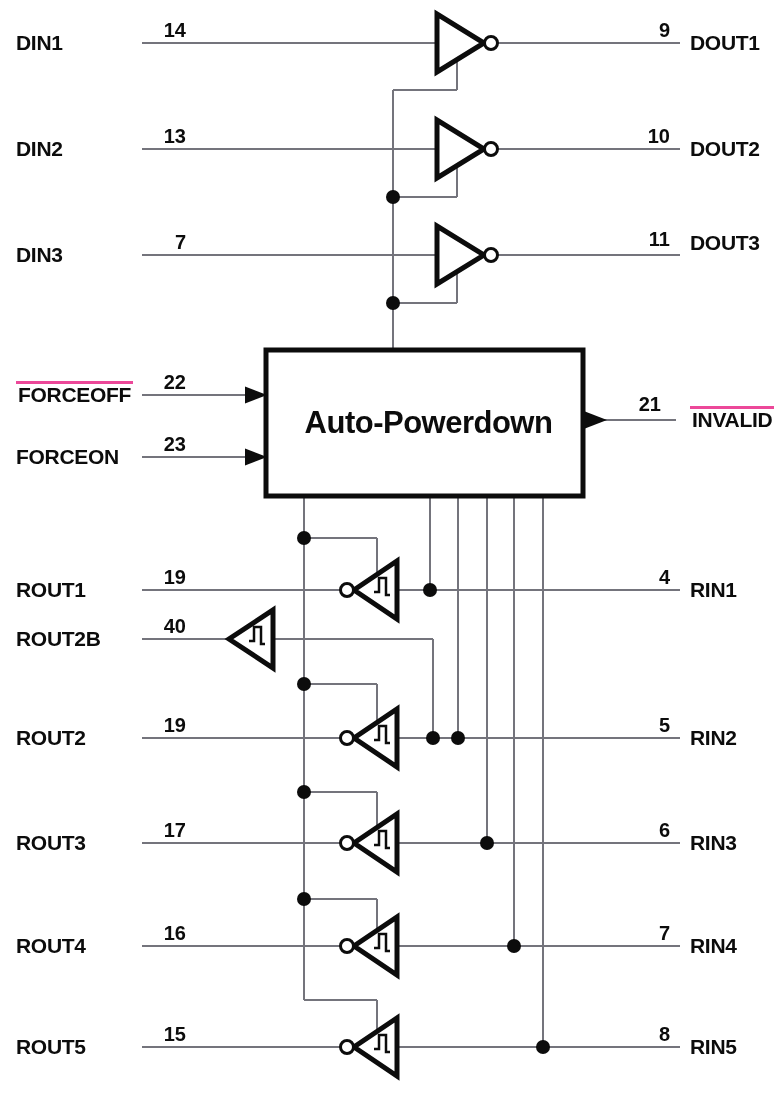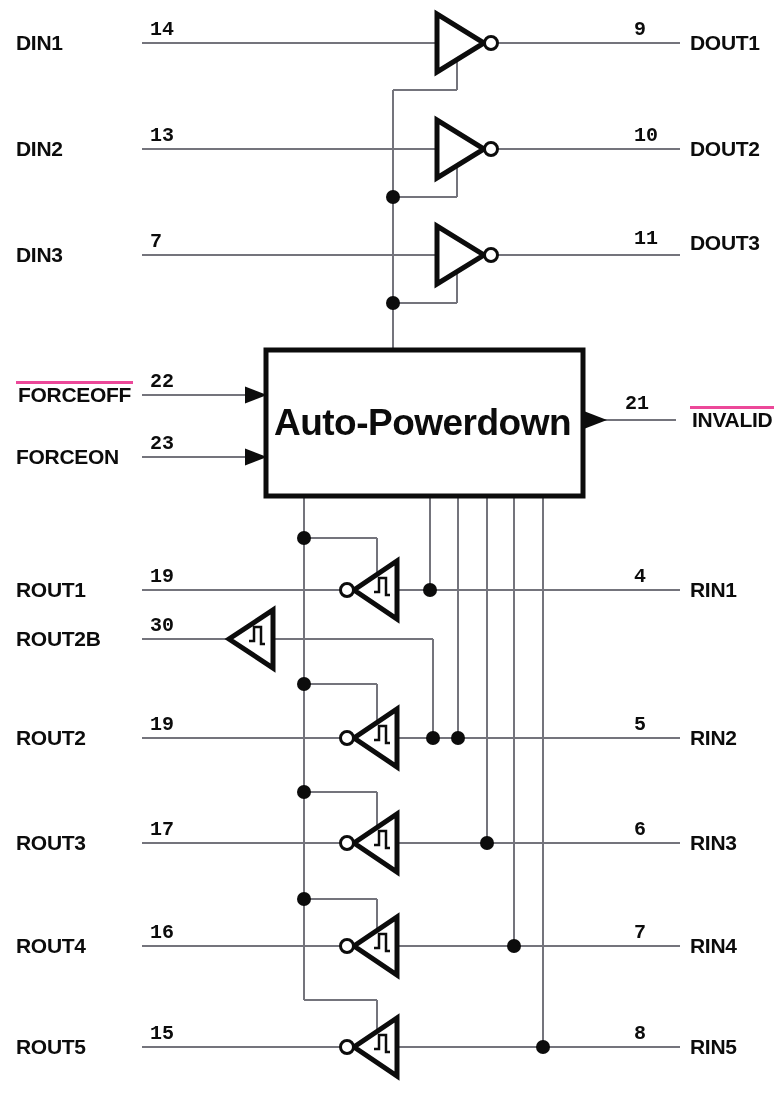--- a/index.html
+++ b/index.html
@@ -8,30 +8,30 @@
     font-family:"Liberation Sans", sans-serif;color:#0c0c0c;
   }
   #wires{position:absolute;left:0;top:0;}
   .lbl{
     position:absolute;height:22px;line-height:22px;
     font-size:21px;font-weight:bold;letter-spacing:-0.3px;white-space:nowrap;
   }
   .left{left:16px;width:132px;text-align:left;}
   .right{left:690px;width:92px;text-align:left;}
   .pin{
-    position:absolute;width:36px;height:22px;line-height:22px;text-align:left;
-    font-size:20px;font-weight:bold;font-family:Liberation Mono, monospace;
+    position:absolute;width:36px;height:22px;line-height:22px;text-align:right;
+    font-size:20px;font-weight:bold;
   }
   .pl{left:150px;}
   .pr{left:634px;}
   .ovl{display:inline-block;border-top:3px solid #ec4899;padding:1px 2px 0 2px;line-height:20px;}
   #apd-label{
-    position:absolute;left:264px;top:350px;width:317px;height:146px;
+    position:absolute;left:270px;top:350px;width:317px;height:146px;
     display:flex;align-items:center;justify-content:center;
-    font-size:37px;font-weight:bold;letter-spacing:-0.5px;
+    font-size:31px;font-weight:bold;letter-spacing:-0.5px;
   }
   .wire{stroke:#74747c;stroke-width:2;fill:none;}
   .shape{stroke:#0c0c0c;stroke-width:5;fill:#ffffff;stroke-linejoin:miter;}
   .bubble{stroke:#0c0c0c;stroke-width:3;fill:#ffffff;}
   .solid{fill:#0c0c0c;stroke:none;}
   .glyph{stroke:#0c0c0c;stroke-width:2.5;fill:none;}
 </style>
 </head>
 <body>
 
@@ -163,21 +163,21 @@
   <div class="lbl right" style="top:832px">RIN3</div>
   <div class="lbl right" style="top:935px">RIN4</div>
   <div class="lbl right" style="top:1036px">RIN5</div>
 
   <div class="pin pl" style="top:19px">14</div>
   <div class="pin pl" style="top:125px">13</div>
   <div class="pin pl" style="top:231px">7</div>
   <div class="pin pl" style="top:371px">22</div>
   <div class="pin pl" style="top:433px">23</div>
   <div class="pin pl" style="top:566px">19</div>
-  <div class="pin pl" style="top:615px">30</div>
+  <div class="pin pl" style="top:615px">40</div>
   <div class="pin pl" style="top:714px">19</div>
   <div class="pin pl" style="top:819px">17</div>
   <div class="pin pl" style="top:922px">16</div>
   <div class="pin pl" style="top:1023px">15</div>
 
   <div class="pin pr" style="top:19px">9</div>
   <div class="pin pr" style="top:125px">10</div>
   <div class="pin pr" style="top:228px">11</div>
   <div class="pin" style="left:625px;top:393px">21</div>
   <div class="pin pr" style="top:566px">4</div>

